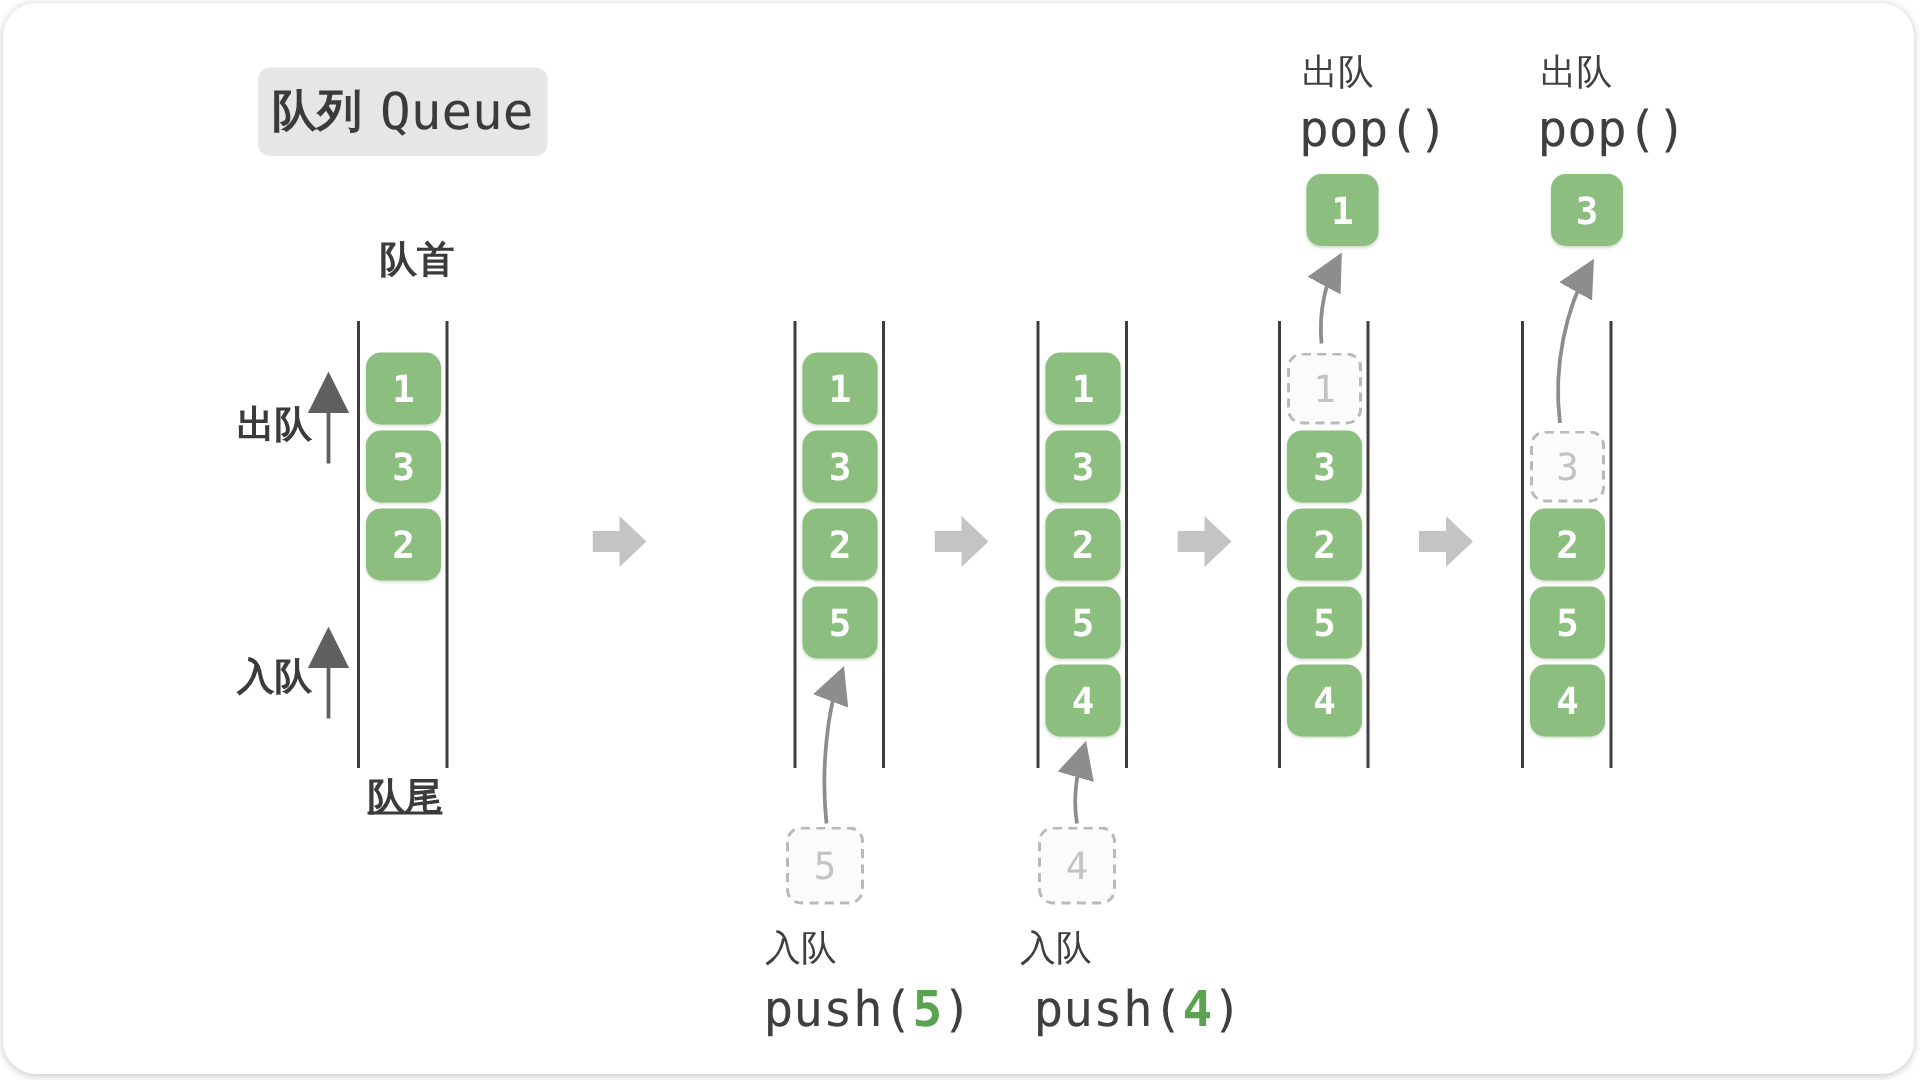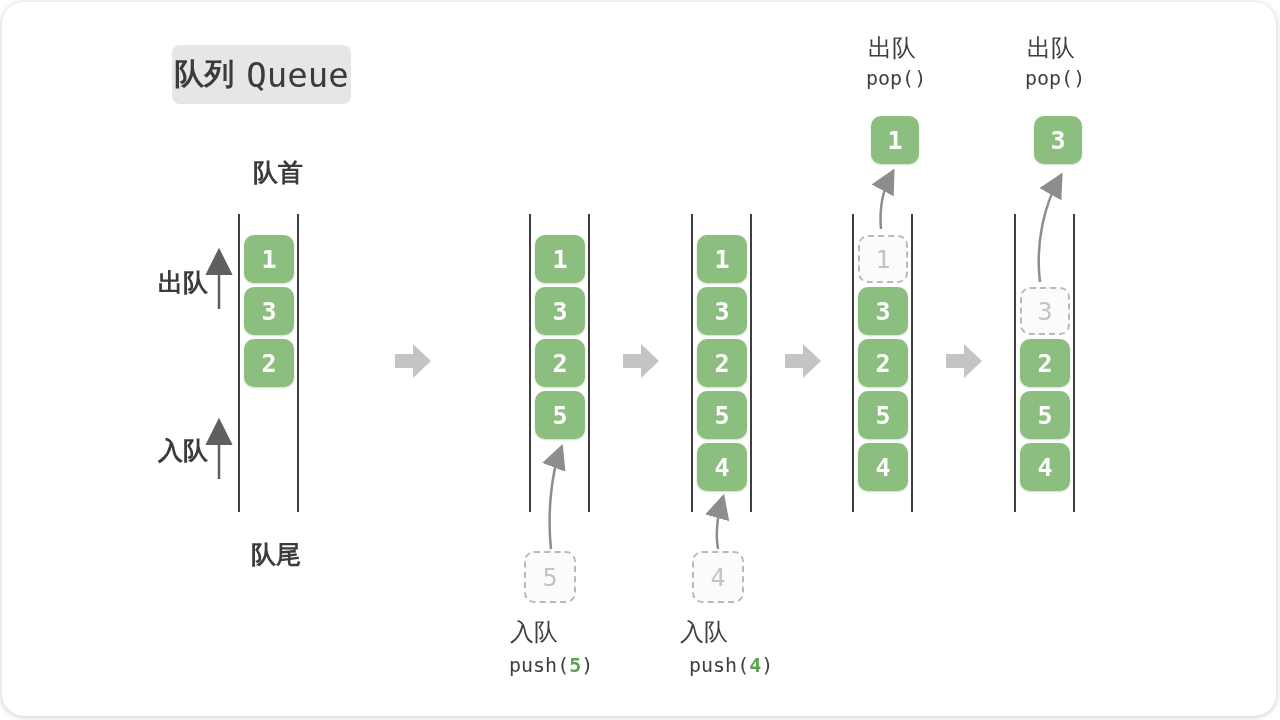--- a/index.html
+++ b/index.html
@@ -1,26 +1,26 @@
 <!DOCTYPE html>
 <html><head>
 <meta charset="utf-8">
 <style>
   html,body{margin:0;padding:0;background:#fff;width:1280px;height:720px;overflow:hidden;}
   .canvas{position:absolute;left:2px;top:2px;width:1274px;height:714px;background:#ffffff;
           border-radius:22px;box-shadow:0 1px 6px rgba(0,0,0,0.22);
           font-family:"Liberation Sans",sans-serif;color:#3b3b3b;}
   .abs{position:absolute;}
-  .title-badge{left:170px;top:43px;width:179px;height:59px;background:#e6e6e6;border-radius:8px;
+  .title-badge{left:170px;top:43px;width:193px;height:59px;background:#e6e6e6;border-radius:8px;
                display:flex;align-items:center;justify-content:center;gap:12px;}
   .title-zh{font-size:30px;font-weight:700;color:#3b3b3b;}
   .title-en{font-family:"DejaVu Sans Mono",monospace;font-size:34px;color:#3b3b3b;}
   .cjk-label{font-size:25px;font-weight:700;color:#3b3b3b;white-space:nowrap;}
   .op-zh{font-size:24px;font-weight:400;color:#3f3f3f;white-space:nowrap;}
-  .op-code{font-family:"DejaVu Sans Mono",monospace;font-size:20px;color:#3f3f3f;white-space:nowrap;}
+  .op-code{font-family:"DejaVu Sans Mono",monospace;font-size:33px;color:#3f3f3f;white-space:nowrap;}
   .op-code .arg{color:#5ba352;font-weight:700;}
   .vline{position:absolute;width:2px;height:298px;top:212px;background:#3e3e3e;}
   .qbox{position:absolute;width:50px;height:48px;border-radius:10px;background:#8cbf7f;
         display:flex;align-items:center;justify-content:center;
         font-family:"DejaVu Sans Mono",monospace;font-size:25px;font-weight:700;color:#ffffff;
         box-shadow:0 1px 2px rgba(70,110,50,0.25);}
   .ghost{position:absolute;width:46px;height:44px;border-radius:10px;background:#fbfbfb;
          border:2px dashed #b9b9b9;display:flex;align-items:center;justify-content:center;
          font-family:"DejaVu Sans Mono",monospace;font-size:25px;font-weight:400;color:#c3c3c3;}
   .incoming{width:48px;height:48px;}
@@ -33,21 +33,21 @@
 <body>
 
 <div class="canvas">
 
   <div class="abs title-badge">
     <span class="title-zh">队列</span>
     <span class="title-en">Queue</span>
   </div>
 
   <div class="abs cjk-label" style="left:245px;top:154px;width:62px;text-align:center;">队首</div>
-  <div class="abs cjk-label" style="left:237px;top:536px;width:62px;text-align:right;">队尾</div>
+  <div class="abs cjk-label" style="left:237px;top:512px;width:62px;text-align:center;text-decoration:underline;">队尾</div>
   <div class="abs cjk-label" style="left:156px;top:264px;">出队</div>
   <div class="abs cjk-label" style="left:156px;top:432px;">入队</div>
 
   <svg class="overlay" width="1280" height="720" viewBox="0 0 1280 720">
     <defs>
       <marker id="ah-dark" viewBox="0 0 10 10" refX="7" refY="5" markerWidth="11" markerHeight="11" orient="auto-start-reverse">
         <path d="M0,0 L10,5 L0,10 z" fill="#5f5f5f"></path>
       </marker>
       <marker id="ah-gray" viewBox="0 0 10 10" refX="7" refY="5" markerWidth="10" markerHeight="10" orient="auto-start-reverse">
         <path d="M0,0 L10,5 L0,10 z" fill="#8d8d8d"></path>

